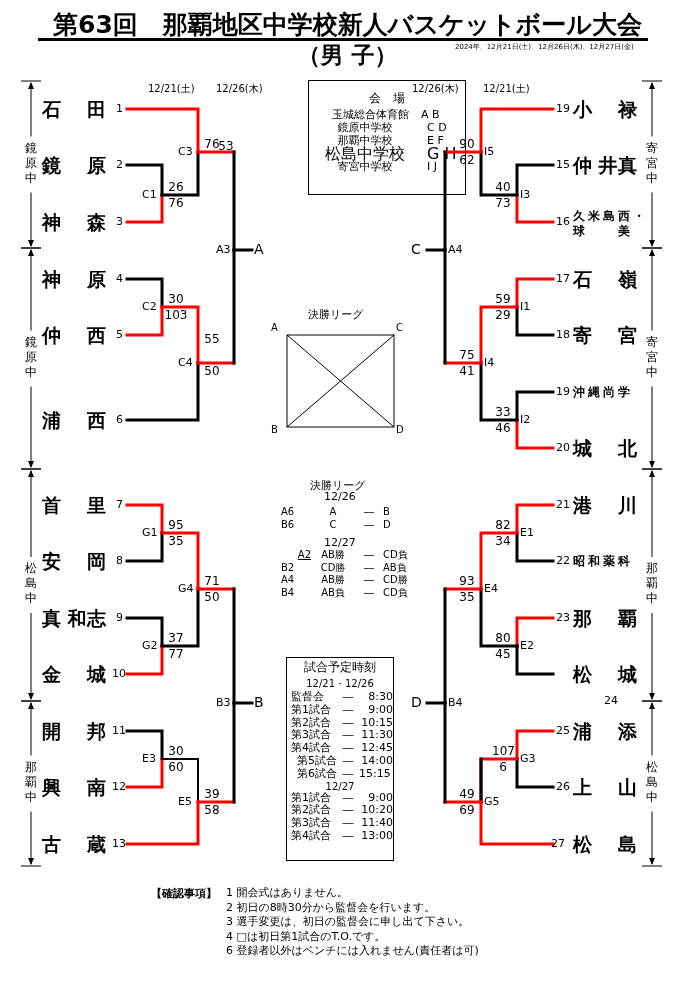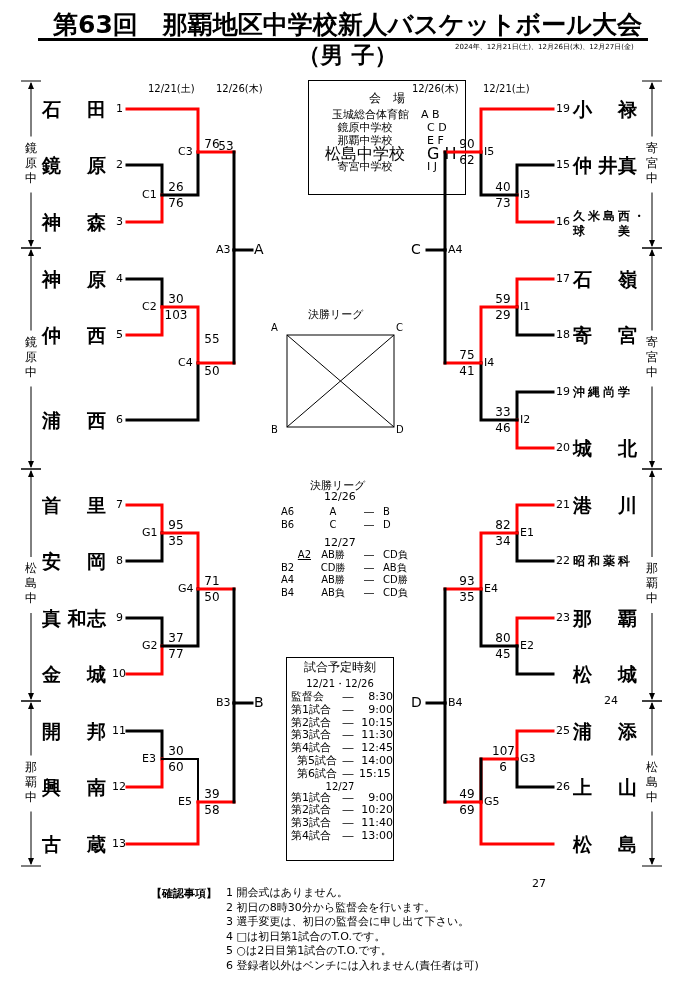--- a/index.html
+++ b/index.html
@@ -176,21 +176,20 @@
       </div>
     </div>
 </div>
 
 <div class="abs note" style="left:151px;top:886px;font-weight:bold;">【確認事項】</div>
 <div id="notes" class="abs" style="left:226px;top:886px;">
     <div class="note" style="line-height: 14.5px;">1 開会式はありません。</div>
     <div class="note" style="line-height: 14.5px;">2 初日の8時30分から監督会を行います。</div>
     <div class="note" style="line-height: 14.5px;">3 選手変更は、初日の監督会に申し出て下さい。</div>
     <div class="note" style="line-height: 14.5px;">4 □は初日第1試合のT.O.です。</div>
-    <div class="note" style="line-height: 14.5px;">5 ○は2日目第1試合のT.O.です。</div>
     <div class="note" style="line-height: 14.5px;">6 登録者以外はベンチには入れません(責任者は可)</div>
   </div>
 
 <svg id="bracket" width="695" height="1008">
     <rect x="287" y="335" width="107" height="92" fill="none" stroke="#000" stroke-width="1"></rect>
     <line x1="287" y1="335" x2="394" y2="427" stroke="#000" stroke-width="1"></line>
     <line x1="287" y1="427" x2="394" y2="335" stroke="#000" stroke-width="1"></line>
     <line x1="31" y1="83" x2="31" y2="136.5" stroke="#000" stroke-width="1"></line>
     <line x1="31" y1="192.5" x2="31" y2="246" stroke="#000" stroke-width="1"></line>
     <polygon points="28,89 34,89 31,82" fill="#000"></polygon>
@@ -370,21 +369,21 @@
     <div class="abs team" style="left:618px;top:606px;">覇</div>
     <div class="abs num" style="left:556px;top:694px;margin-left:48px;">24</div>
     <div class="abs team" style="left:573px;top:662px;">松</div>
     <div class="abs team" style="left:618px;top:662px;">城</div>
     <div class="abs num" style="left:556px;top:724px;">25</div>
     <div class="abs team" style="left:573px;top:719px;">浦</div>
     <div class="abs team" style="left:618px;top:719px;">添</div>
     <div class="abs num" style="left:556px;top:780px;">26</div>
     <div class="abs team" style="left:573px;top:775px;">上</div>
     <div class="abs team" style="left:618px;top:775px;">山</div>
-    <div class="abs num" style="left:532px;top:837px;margin-top:40px;">27</div>
+    <div class="abs num" style="left:551px;top:837px;">27</div>
     <div class="abs team" style="left:573px;top:832px;">松</div>
     <div class="abs team" style="left:618px;top:832px;">島</div>
     <div class="abs school" style="left:24px;top:140.5px;">
       <div>鏡</div>
       <div>原</div>
       <div>中</div>
     </div>
     <div class="abs school" style="left:24px;top:334.5px;">
       <div>鏡</div>
       <div>原</div>

